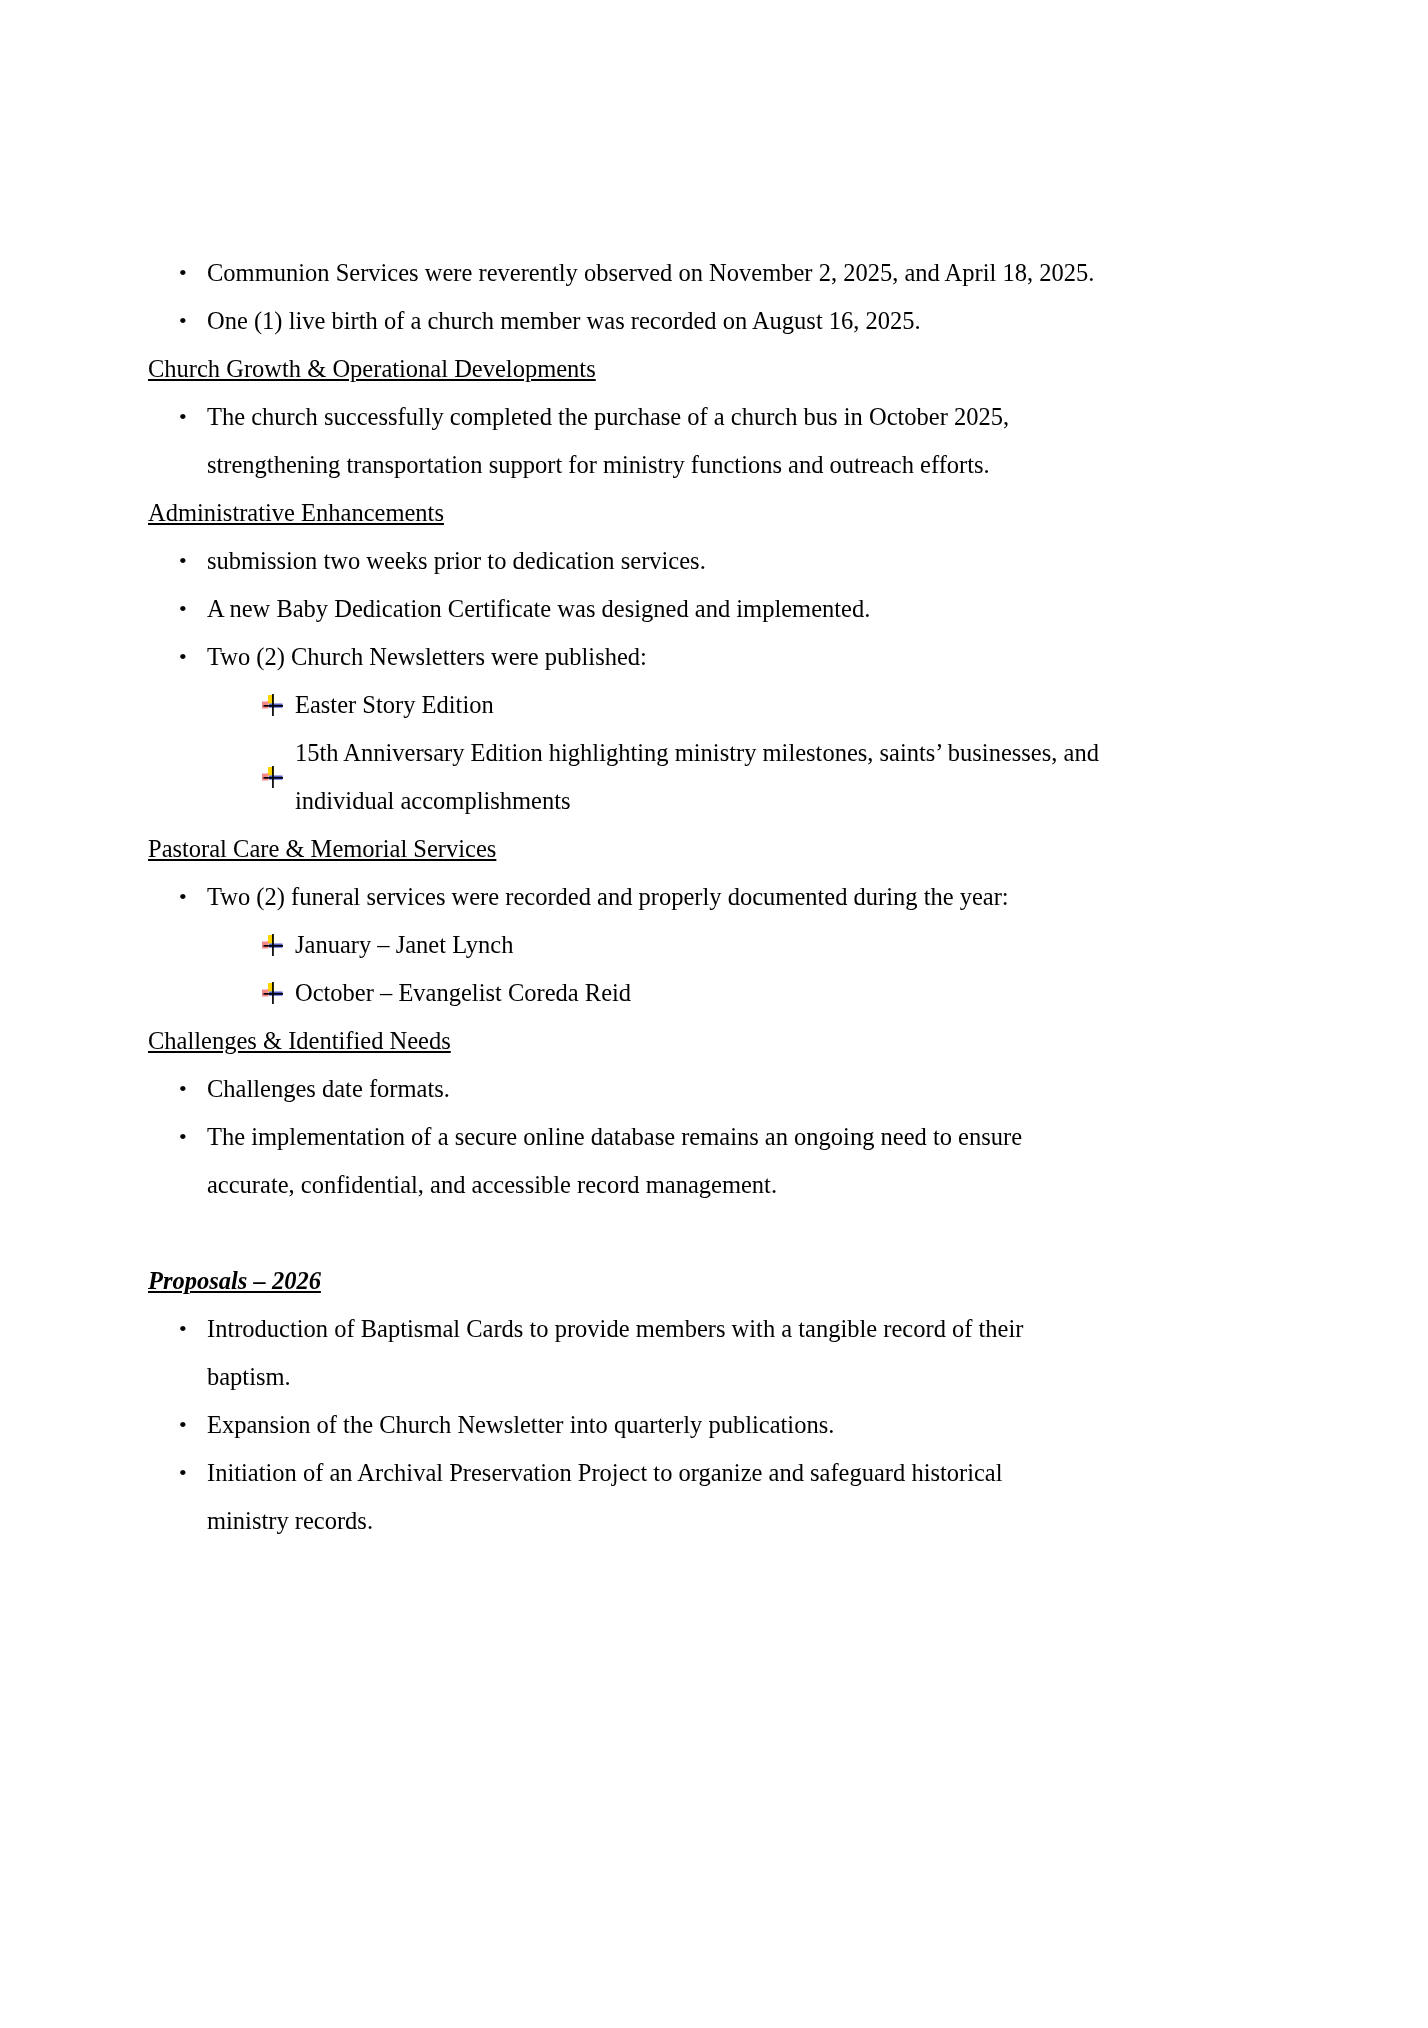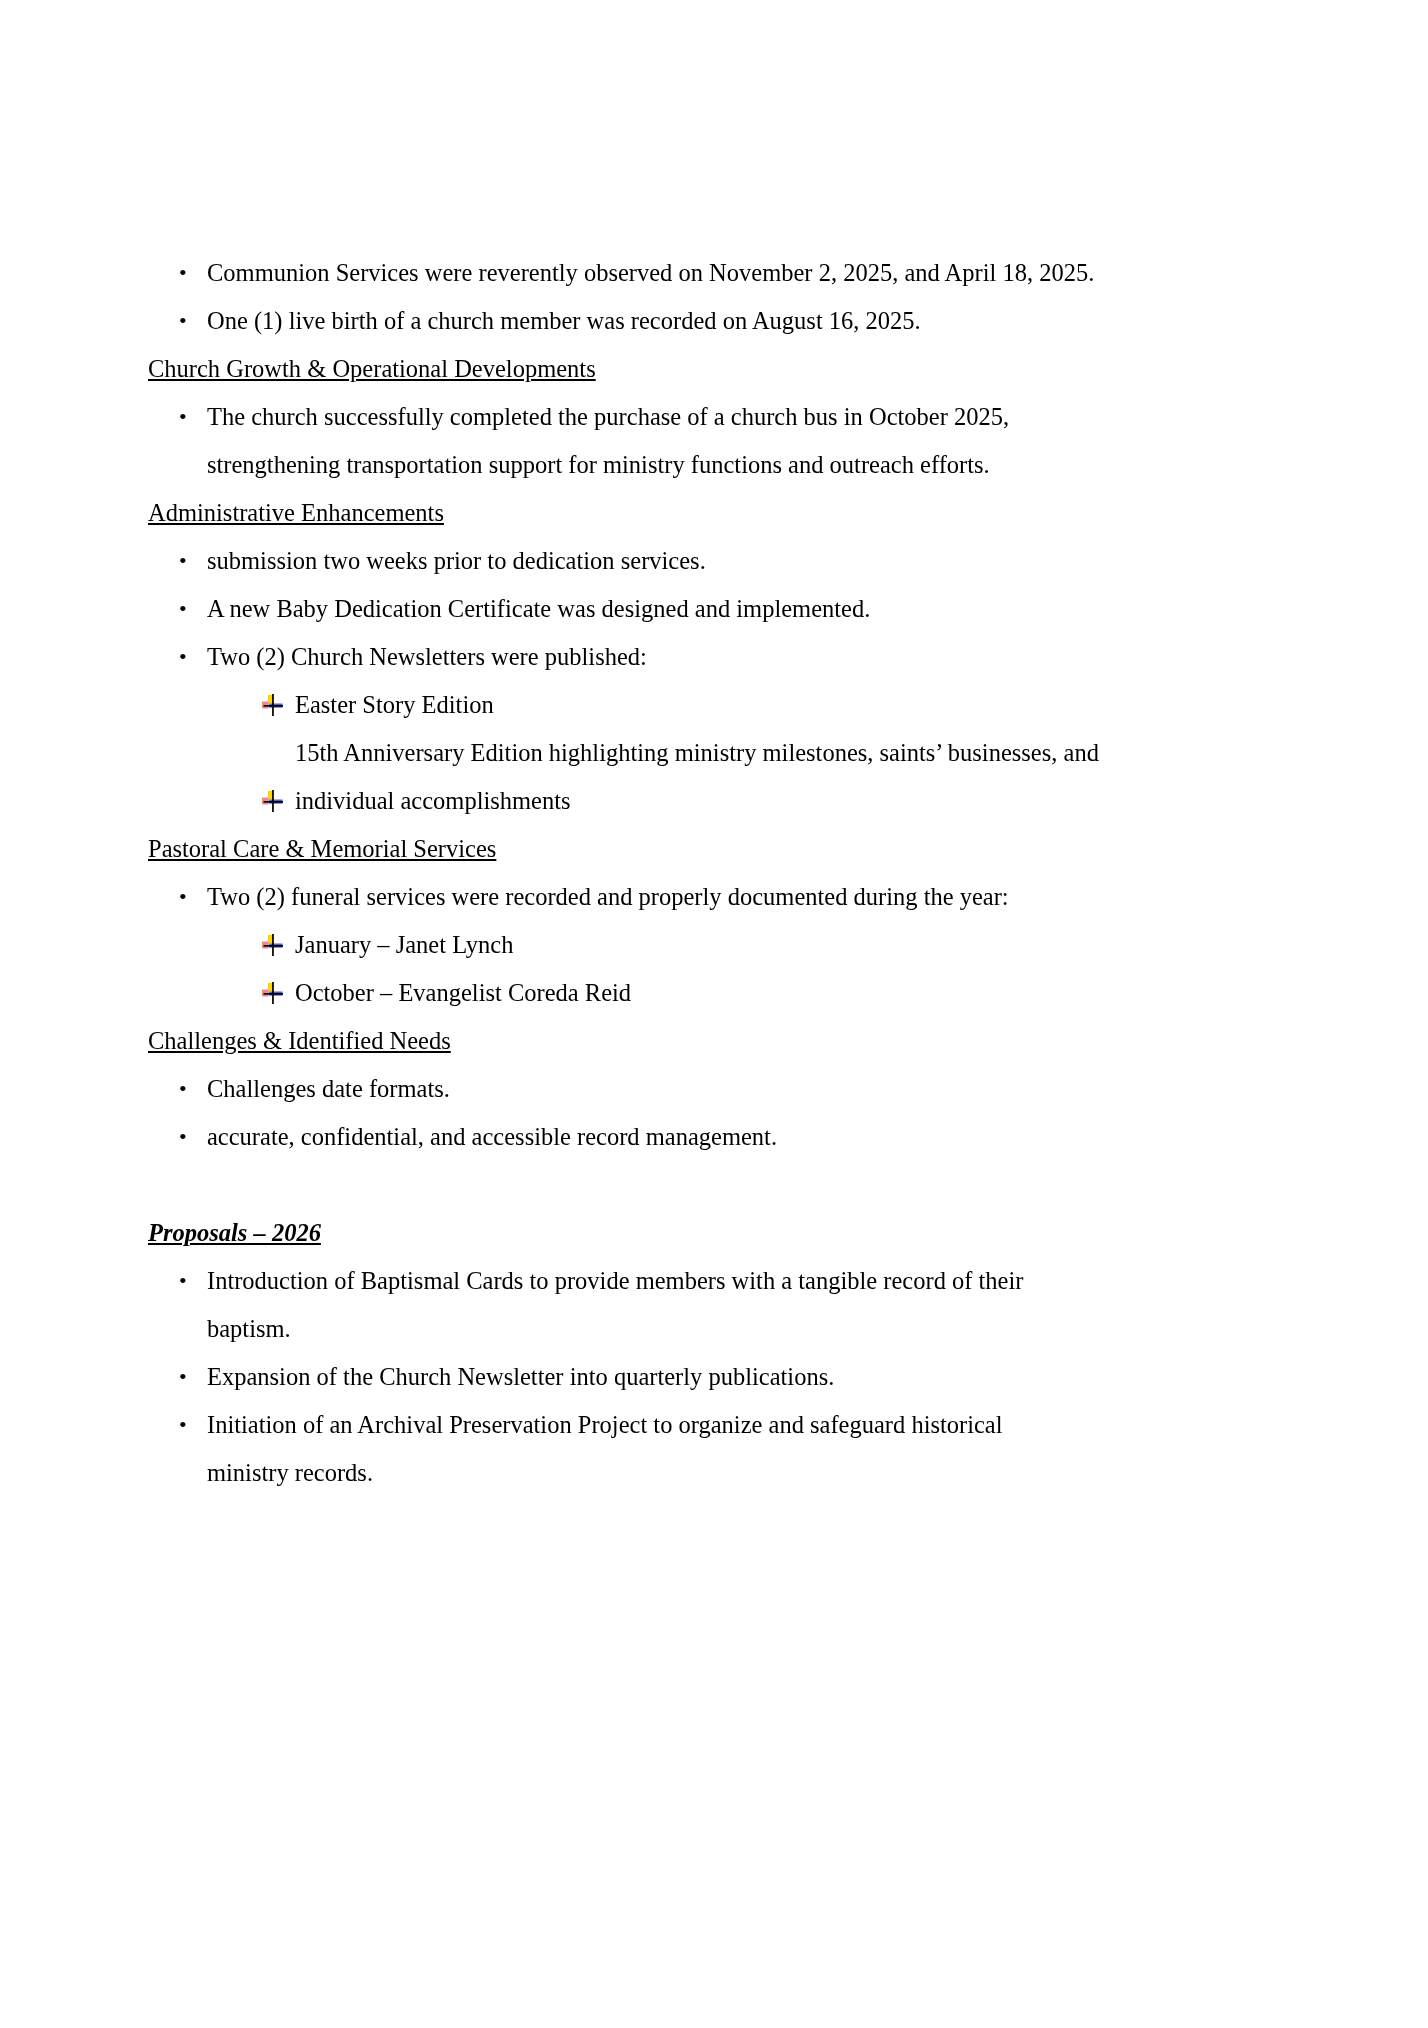--- a/index.html
+++ b/index.html
@@ -42,21 +42,21 @@
   .li1 > .m1 {
     flex: 0 0 59px;
     box-sizing: border-box;
     padding-left: 31px;
     line-height: 48px;
     font-size: 22px;
   }
   
   .li2 {
     display: flex;
-    align-items: flex-end;
+    align-items: center;
     margin-left: 113px;
   }
   .li2 > .m2 {
     flex: 0 0 34px;
     box-sizing: border-box;
     height: 48px;
   }
   .li2 > .m2 svg {
     display: block;
     margin-top: 13px;
@@ -192,20 +192,21 @@
   <div class="block li1">
     <div class="m1">•</div>
     <div class="txt">
       <div class="line">Challenges date formats.</div>
     </div>
   </div>
 
   <div class="block li1">
     <div class="m1">•</div>
     <div class="txt">
+      <div class="line">The implementation of a secure online database remains an ongoing need to ensure</div>
       <div class="line">accurate, confidential, and accessible record management.</div>
     </div>
   </div>
 
   <div class="block heading bold gap-top">Proposals – 2026</div>
 
   <div class="block li1">
     <div class="m1">•</div>
     <div class="txt">
       <div class="line">Introduction of Baptismal Cards to provide members with a tangible record of their</div>

